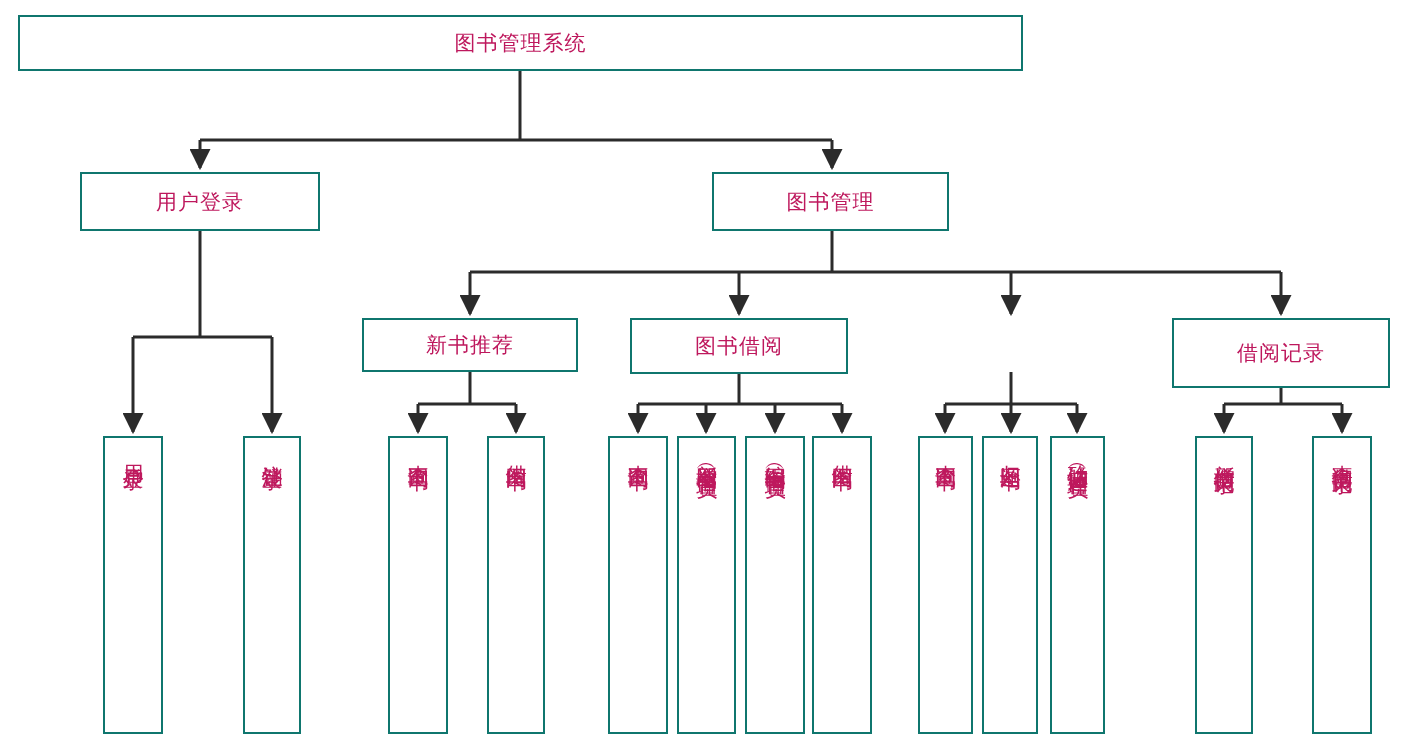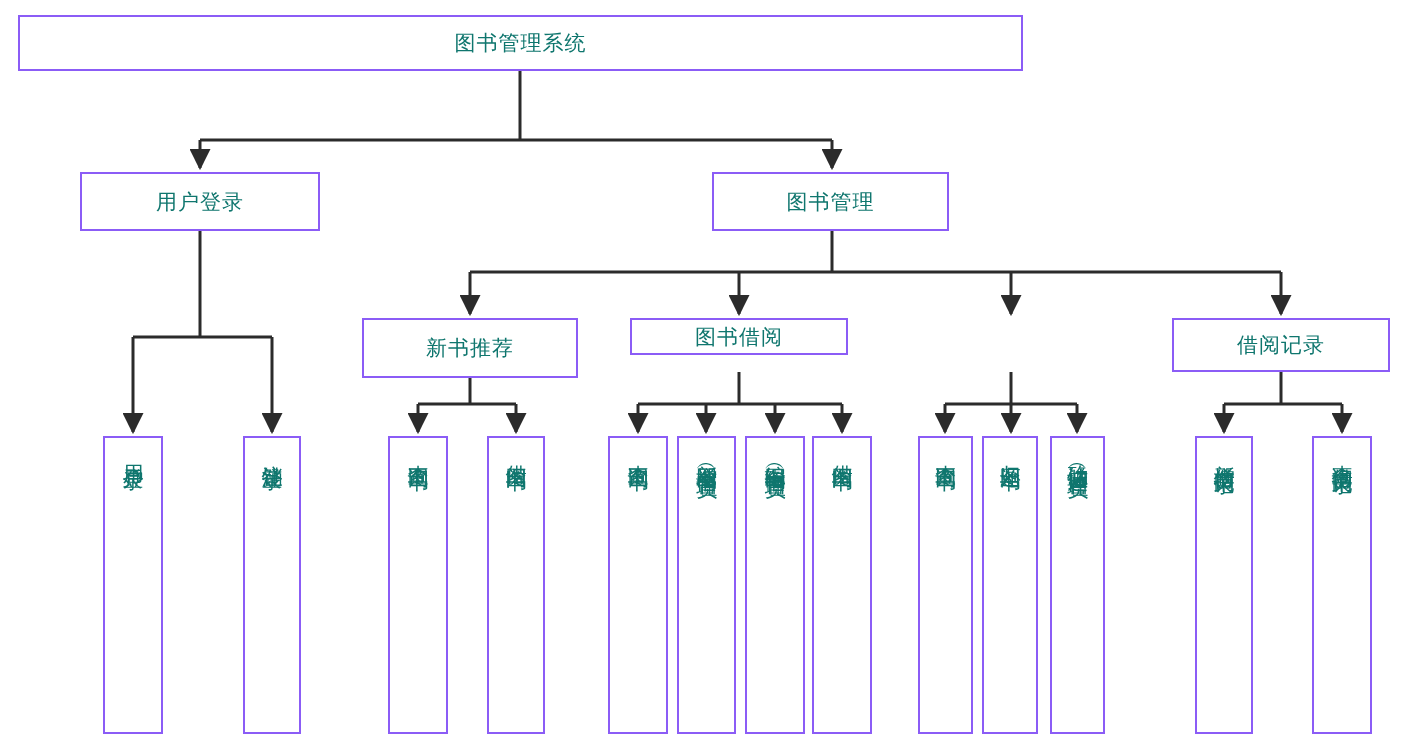--- a/index.html
+++ b/index.html
@@ -22,25 +22,25 @@
     left: 0;
     top: 0;
     width: 1405px;
     height: 747px;
     pointer-events: none;
   }
   .node {
     position: absolute;
     box-sizing: border-box;
     background: #ffffff;
-    border: 2px solid #8b5cf6;
+    border: 2px solid #0f766e;
     display: flex;
     align-items: center;
     justify-content: center;
-    color: #0f766e;
+    color: #be185d;
   }
   .node.h {
     font-size: 21px;
     letter-spacing: 1px;
   }
   .node.v {
     font-size: 21px;
     padding: 10px 0;
     align-items: flex-start;
   }
@@ -122,27 +122,27 @@
     <span>图书管理系统</span>
   </div>
 
   <div class="node h" id="l1-0" style="left: 80px; top: 172px; width: 240px; height: 59px;">
     <span>用户登录</span>
   </div>
   <div class="node h" id="l1-1" style="left: 712px; top: 172px; width: 237px; height: 59px;">
     <span>图书管理</span>
   </div>
 
-  <div class="node h" id="l2-0" style="left: 362px; top: 318px; width: 216px; height: 60px;">
+  <div class="node h" id="l2-0" style="left: 362px; top: 318px; width: 216px; height: 54px;">
     <span>新书推荐</span>
   </div>
-  <div class="node h" id="l2-1" style="left: 630px; top: 318px; width: 218px; height: 37px;">
+  <div class="node h" id="l2-1" style="left: 630px; top: 318px; width: 218px; height: 56px;">
     <span>图书借阅</span>
   </div>
-  <div class="node h" id="l2-3" style="left: 1172px; top: 318px; width: 218px; height: 54px;">
+  <div class="node h" id="l2-3" style="left: 1172px; top: 318px; width: 218px; height: 70px;">
     <span>借阅记录</span>
   </div>
 
   <div class="node v" id="leaf-0" style="left: 103px; top: 436px; width: 60px; height: 298px;">
     <span class="vtext">用户登录</span>
   </div>
   <div class="node v" id="leaf-1" style="left: 243px; top: 436px; width: 58px; height: 298px;">
     <span class="vtext">注销登录</span>
   </div>
   <div class="node v" id="leaf-2" style="left: 388px; top: 436px; width: 60px; height: 298px;">

